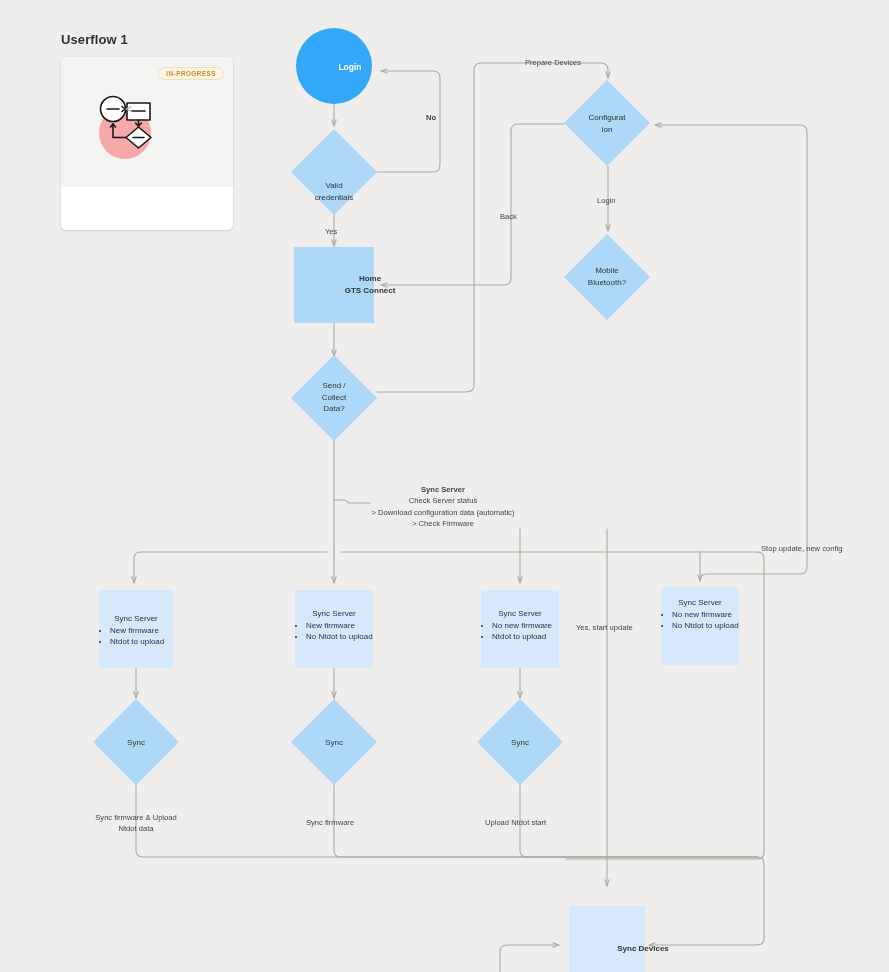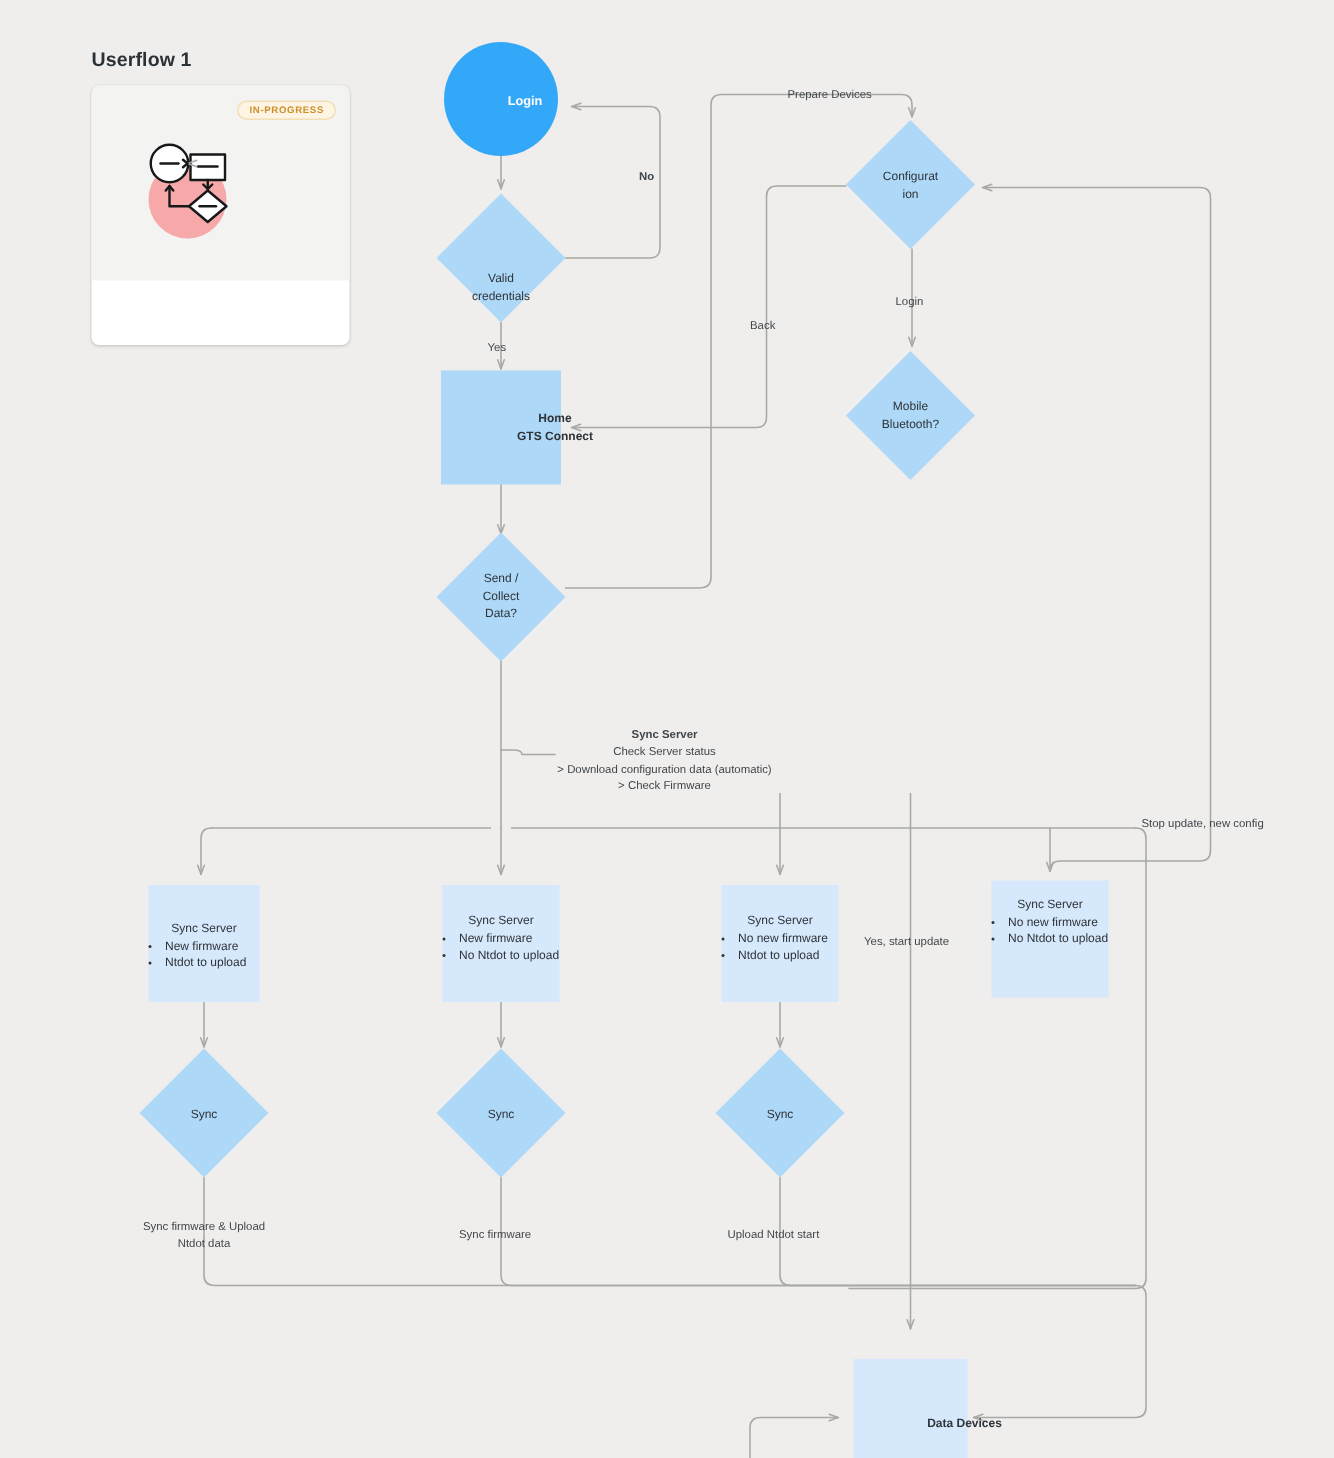--- a/index.html
+++ b/index.html
@@ -286,21 +286,21 @@
   <ul>
     <li>No new firmware</li>
     <li>No Ntdot to upload</li>
   </ul>
 </div>
 
 <div class="node-label" style="left:94px;top:737px;width:84px;">Sync</div>
 <div class="node-label" style="left:292px;top:737px;width:84px;">Sync</div>
 <div class="node-label" style="left:478px;top:737px;width:84px;">Sync</div>
 
-<div class="node-label strong" style="left:569px;top:943px;width:76px;">Data Devices</div>
+<div class="node-label strong" style="left:569px;top:943px;width:76px;">Sync Devices</div>
 
 <div class="edge-label" style="left:426px;top:113px;font-weight:bold;">No</div>
 <div class="edge-label" style="left:325px;top:227px;">Yes</div>
 <div class="edge-label" style="left:525px;top:58px;">Prepare Devices</div>
 <div class="edge-label" style="left:500px;top:196px;margin-top:16px;">Back</div>
 <div class="edge-label" style="left:597px;top:196px;">Login</div>
 
 <div class="edge-label block" style="left:353px;top:484px;width:180px;">
   <span class="t">Sync Server</span>
   <span>Check Server status</span><br>

